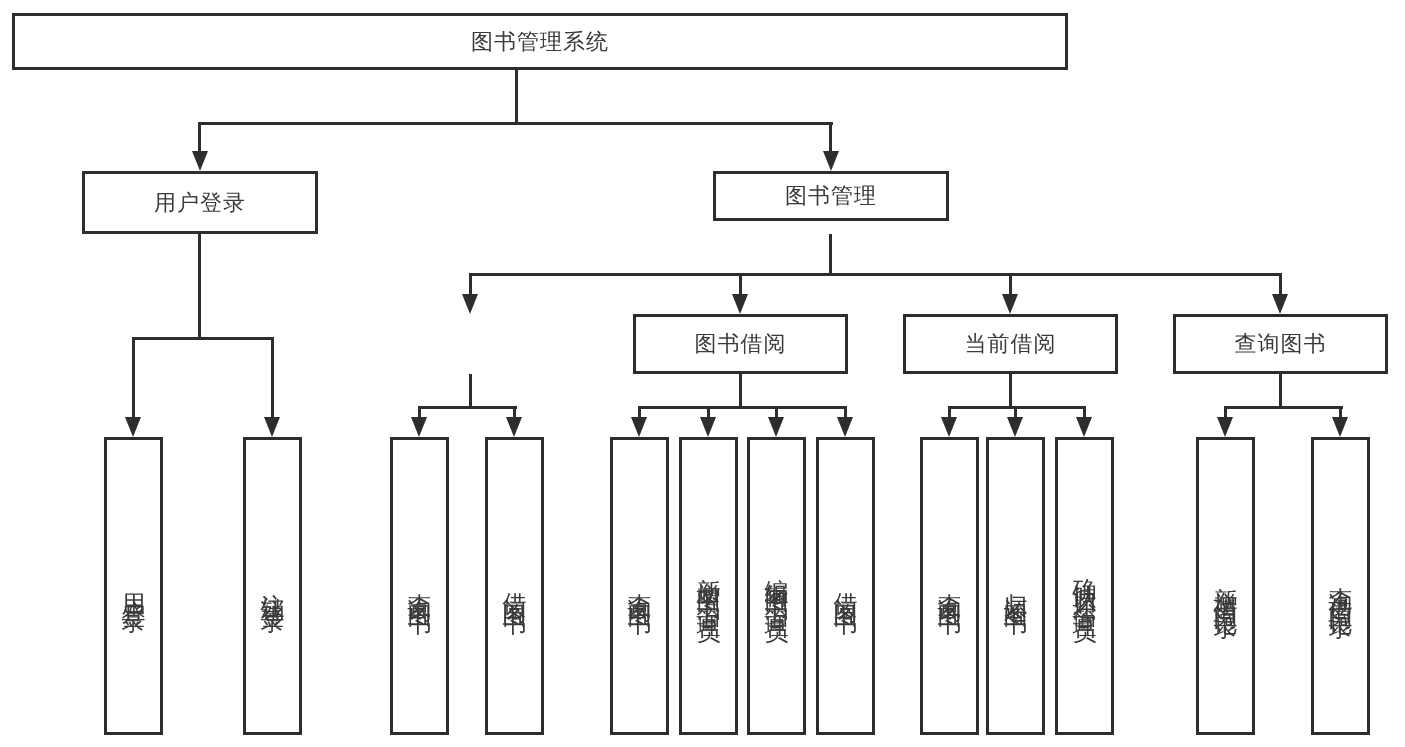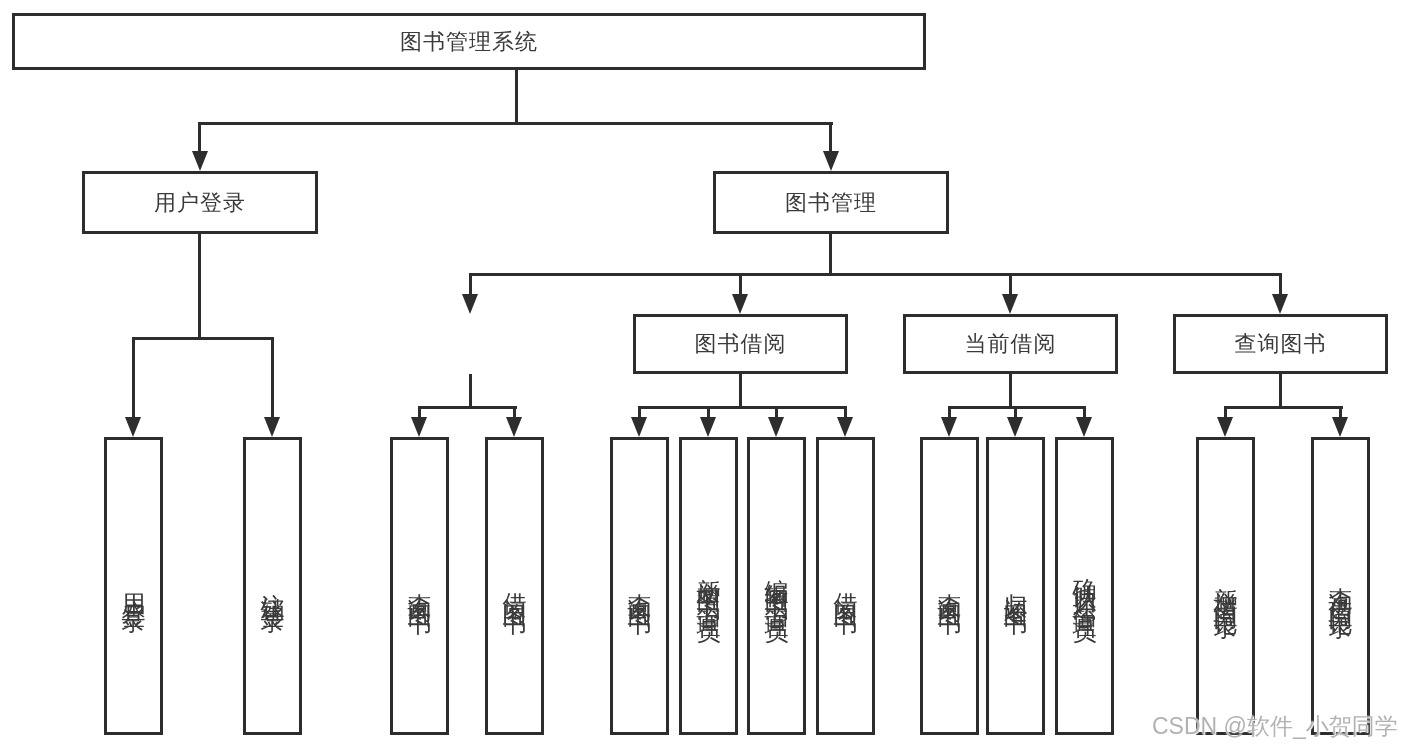--- a/index.html
+++ b/index.html
@@ -46,37 +46,37 @@
     color: #b3b1b1;
     text-shadow: 0 0 2px #ffffff, 1px 1px 1px #ffffff;
     white-space: nowrap;
   }
 </style>
 </head>
 <body>
 
 <div class="canvas">
 
-  <div class="box" style="left:12px; top:13px; width:914px; height:57px;text-align:center;">
+  <div class="box" style="left:12px; top:13px; width:1056px; height:57px;text-align:center;">
     <span class="hlabel">图书管理系统</span>
   </div>
 
   <div>
     <div class="line" style="left:515px; top:70px; width:3px; height:55px;"></div>
     <div class="line" style="left:198px; top:122px; width:635px; height:3px;"></div>
     <div class="line" style="left:198px; top:122px; width:3px; height:31px;"></div>
     <div class="arrow" style="left:192px; top:151px;"></div>
     <div class="line" style="left:829px; top:122px; width:3px; height:31px;"></div>
     <div class="arrow" style="left:823px; top:151px;"></div>
   </div>
 
   <div class="box" style="left:82px; top:171px; width:236px; height:63px;">
     <span class="hlabel">用户登录</span>
   </div>
-  <div class="box" style="left:713px; top:171px; width:236px; height:63px;">
+  <div class="box" style="left:713px; top:171px; width:236px; height:50px;">
     <span class="hlabel">图书管理</span>
   </div>
 
   <div>
     <div class="line" style="left:198px; top:234px; width:3px; height:106px;"></div>
     <div class="line" style="left:132px; top:337px; width:142px; height:3px;"></div>
     <div class="line" style="left:132px; top:337px; width:3px; height:81px;"></div>
     <div class="arrow" style="left:125px; top:417px;"></div>
     <div class="line" style="left:271px; top:337px; width:3px; height:81px;"></div>
     <div class="arrow" style="left:264px; top:417px;"></div>
@@ -184,15 +184,14 @@
     <span class="vtext">确认归还（管理员）</span>
   </div>
 
   <div class="box" style="left:1196px; top:437px; width:59px; height:298px;">
     <span class="vtext">新增借阅记录</span>
   </div>
   <div class="box" style="left:1311px; top:437px; width:59px; height:298px;">
     <span class="vtext">查询借阅记录</span>
   </div>
 
-  <div class="watermark">CSDN @软件_小贺同学</div>
 
 </div>
 
 </body></html>

